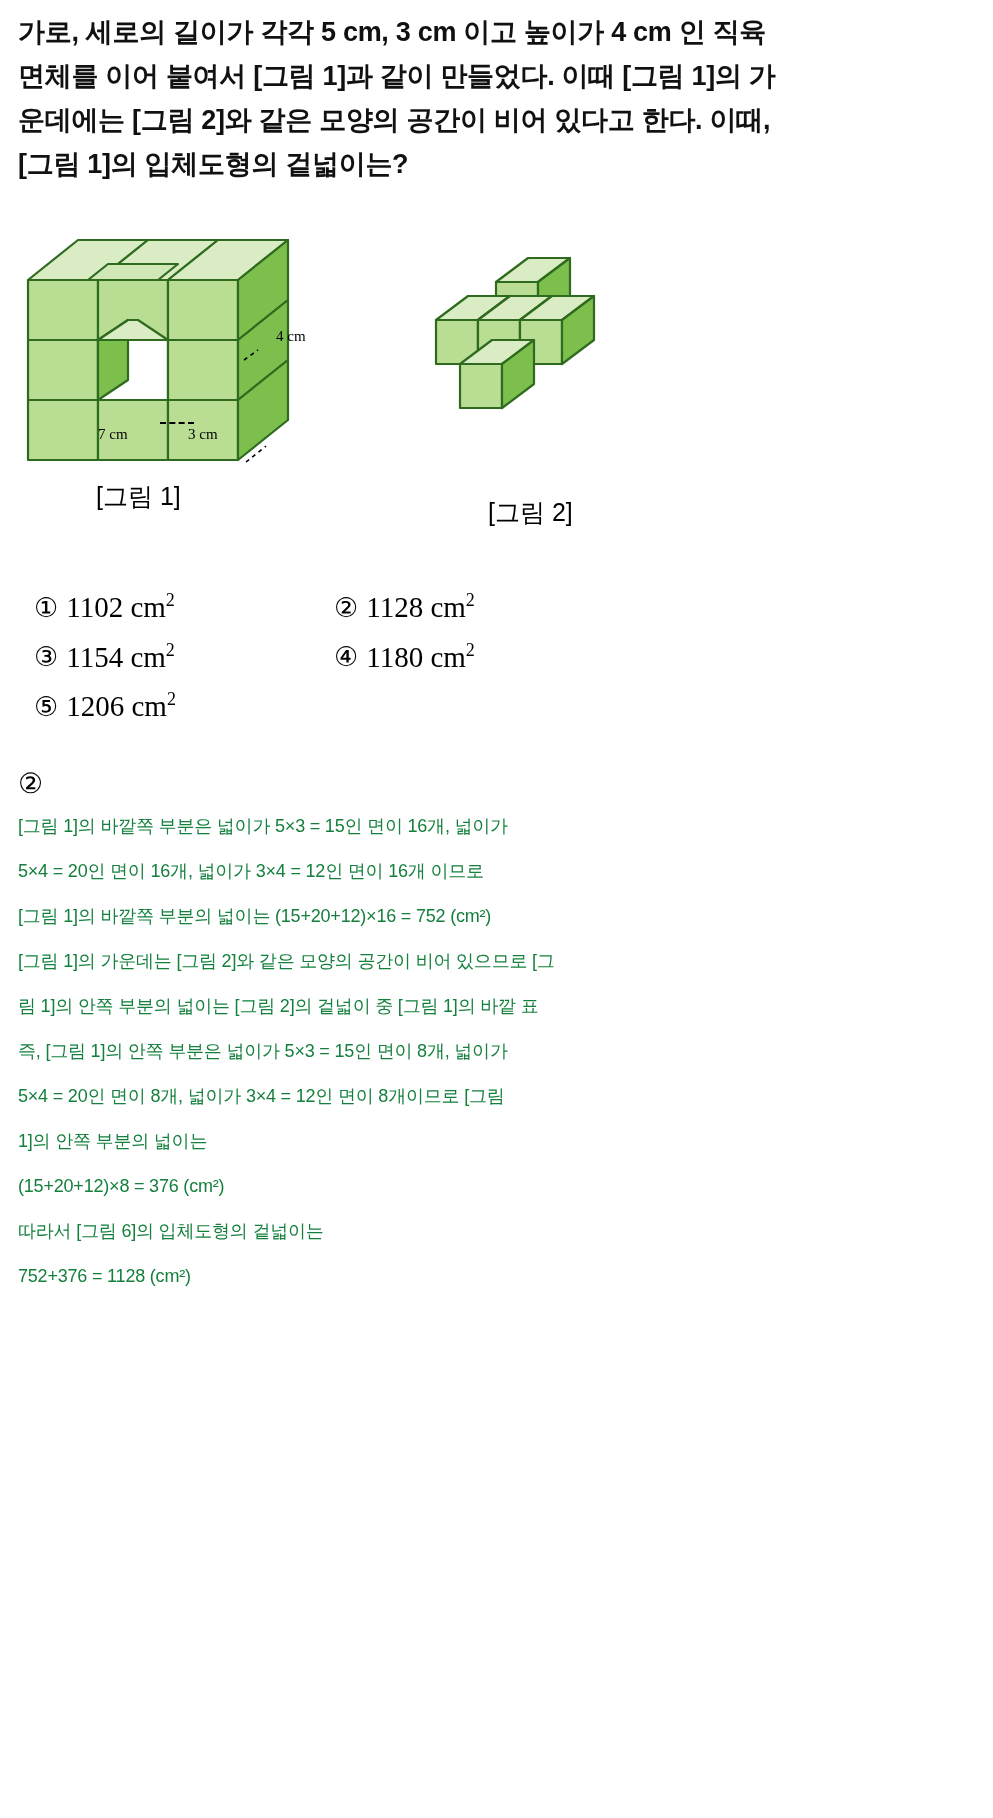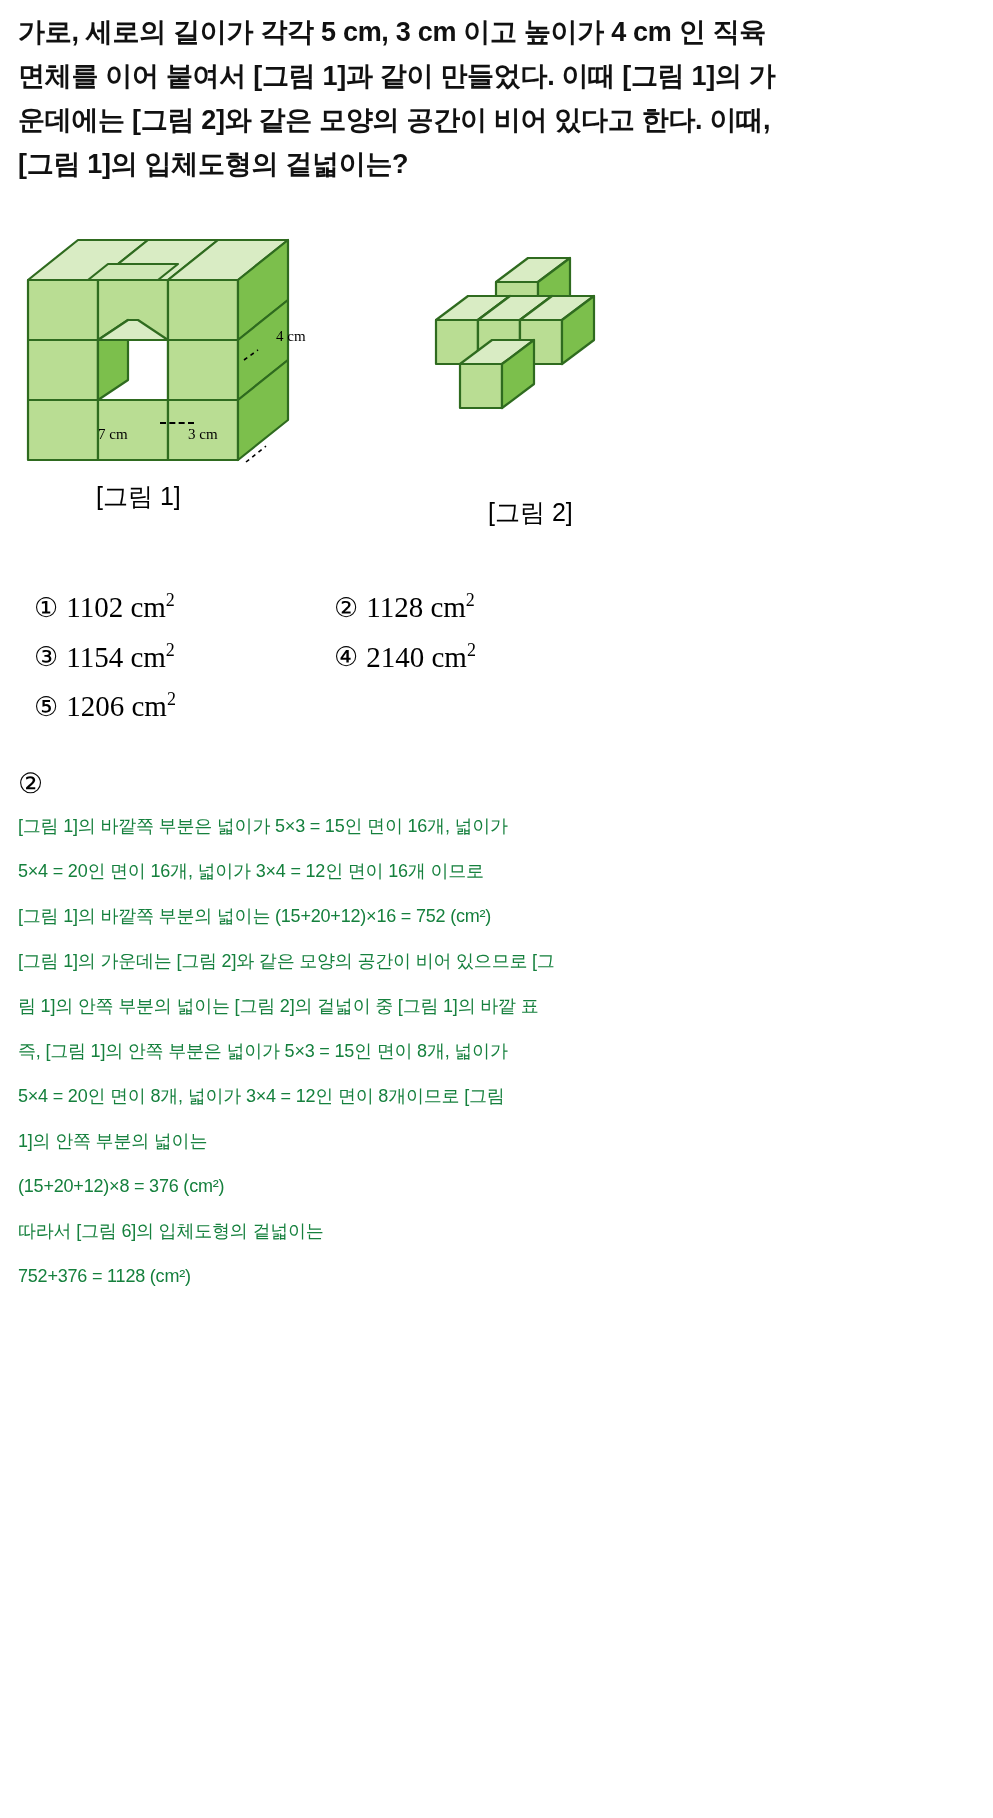--- a/index.html
+++ b/index.html
@@ -207,21 +207,21 @@
       </div>
       <div class="choice">
         <span class="circ">②</span><span class="num">1128</span>&nbsp;<span class="mathi">cm</span><sup>2</sup>
       </div>
     </div>
     <div class="choice-row">
       <div class="choice col1">
         <span class="circ">③</span><span class="num">1154</span>&nbsp;<span class="mathi">cm</span><sup>2</sup>
       </div>
       <div class="choice">
-        <span class="circ">④</span><span class="num">2140</span>&nbsp;<span class="mathi">cm</span><sup>2</sup>
+        <span class="circ">④</span><span class="num">1180</span>&nbsp;<span class="mathi">cm</span><sup>2</sup>
       </div>
     </div>
     <div class="choice-row">
       <div class="choice col1">
         <span class="circ">⑤</span><span class="num">1206</span>&nbsp;<span class="mathi">cm</span><sup>2</sup>
       </div>
     </div>
   </div>
 
   <div class="answer-mark">②</div>

